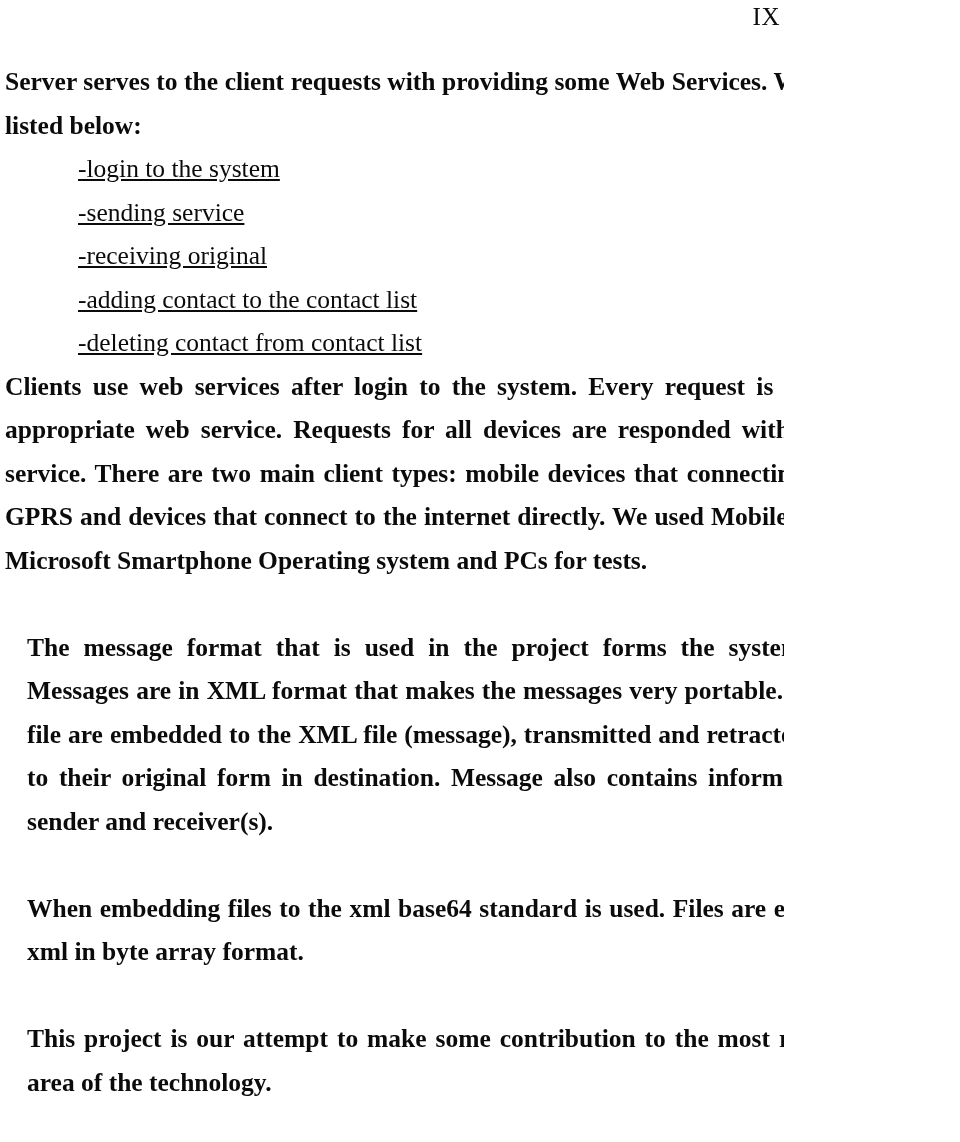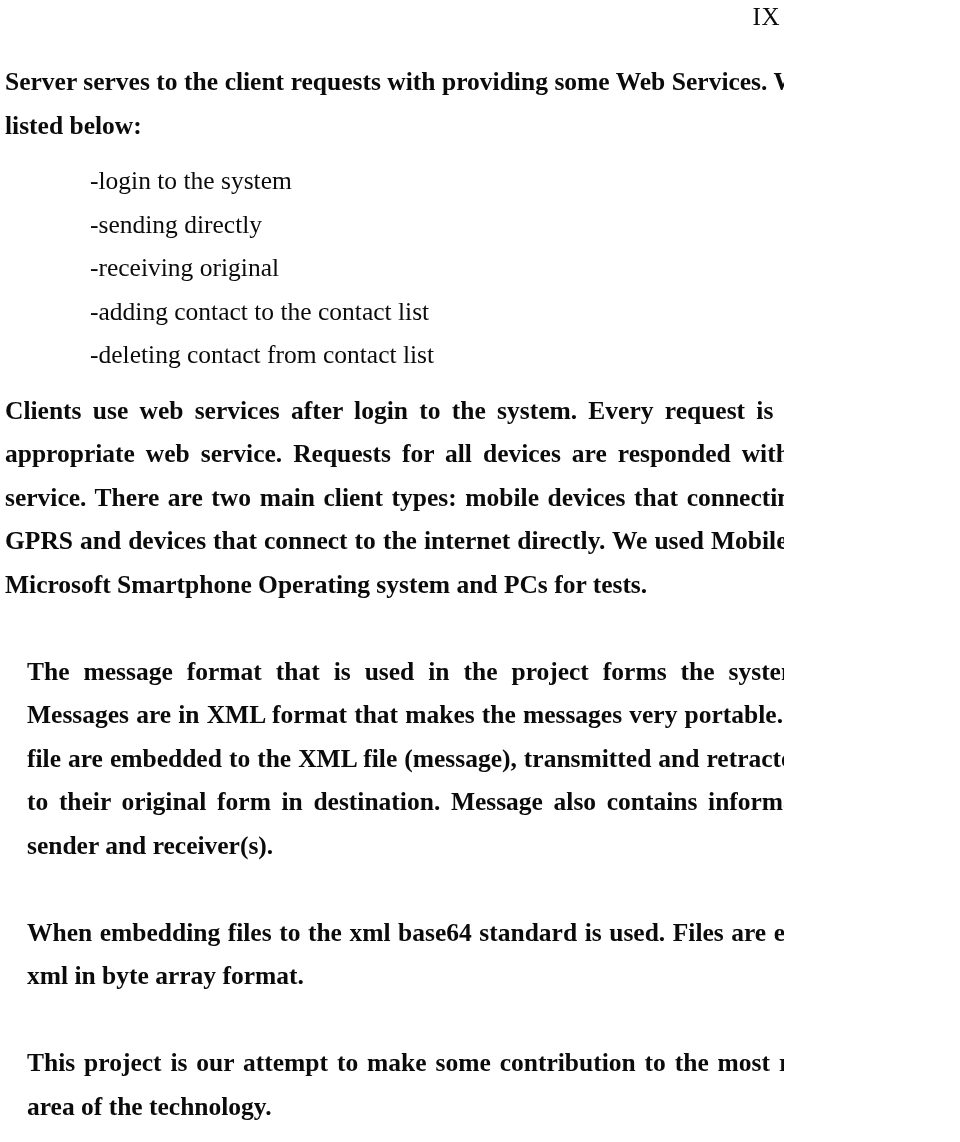--- a/index.html
+++ b/index.html
@@ -56,22 +56,23 @@
   }
 
   
   p.para.tight-after {
     margin-bottom: 0;
   }
 
   
   ul.service-list {
     list-style: none;
-    margin: 12px;
+    margin: 0;
     padding: 0 0 0 73px;
+    text-decoration: underline;
   }
 
   ul.service-list li {
     font-size: 25.5px;
     line-height: 43.5px;
     white-space: nowrap;
     text-align: left;
   }
 
   
@@ -90,21 +91,21 @@
 <div class="page">
 
   <div class="page-header">IX</div>
 
   <div class="body-column">
 
     <p class="para tight-after">Server serves to the client requests with providing some Web Services. Web services are listed below:</p>
 
     <ul class="service-list list-block">
       <li>-login to the system</li>
-      <li>-sending directly</li>
+      <li>-sending service</li>
       <li>-receiving original</li>
       <li>-adding contact to the contact list</li>
       <li>-deleting contact from contact list</li>
     </ul>
 
     <p class="para after-list">Clients use web services after login to the system. Every request is handled by the appropriate web service. Requests for all devices are responded with the same web service. There are two main client types: mobile devices that connecting internet with GPRS and devices that connect to the internet directly. We used Mobile telephony with Microsoft Smartphone Operating system and PCs for tests.</p>
 
     <p class="para">The message format that is used in the project forms the system’s main part. Messages are in XML format that makes the messages very portable. Every attached file are embedded to the XML file (message), transmitted and retracted from xml file to their original form in destination. Message also contains information about the sender and receiver(s).</p>
 
     <p class="para">When embedding files to the xml base64 standard is used. Files are embedded to the xml in byte array format.</p>

